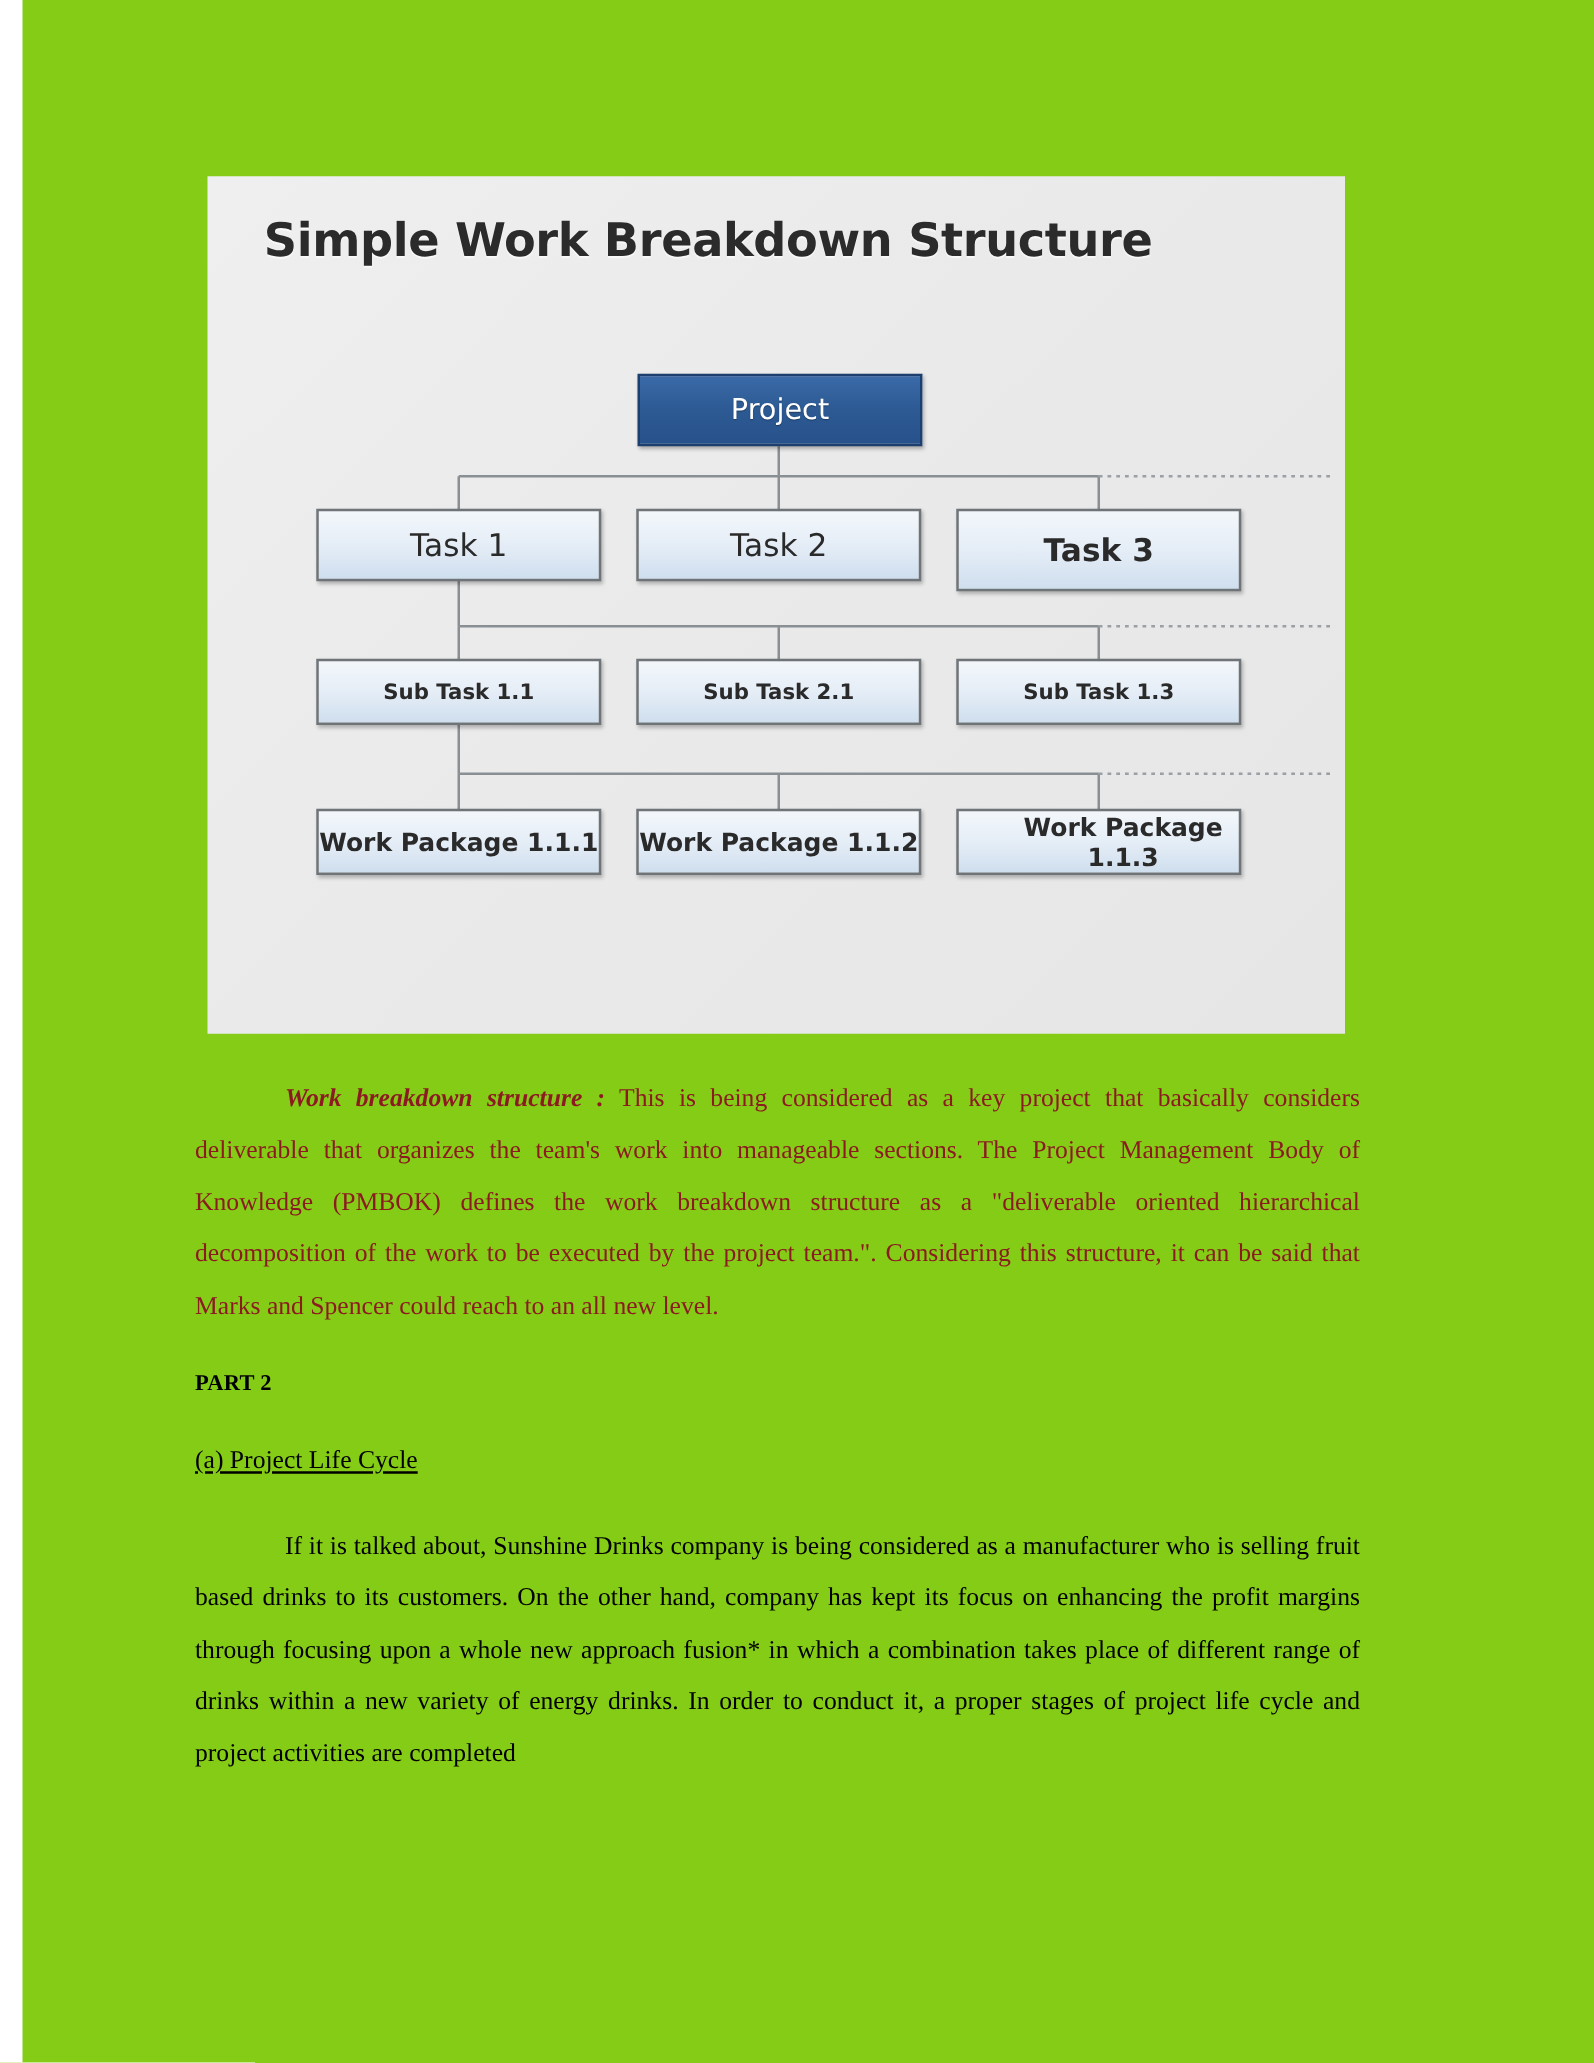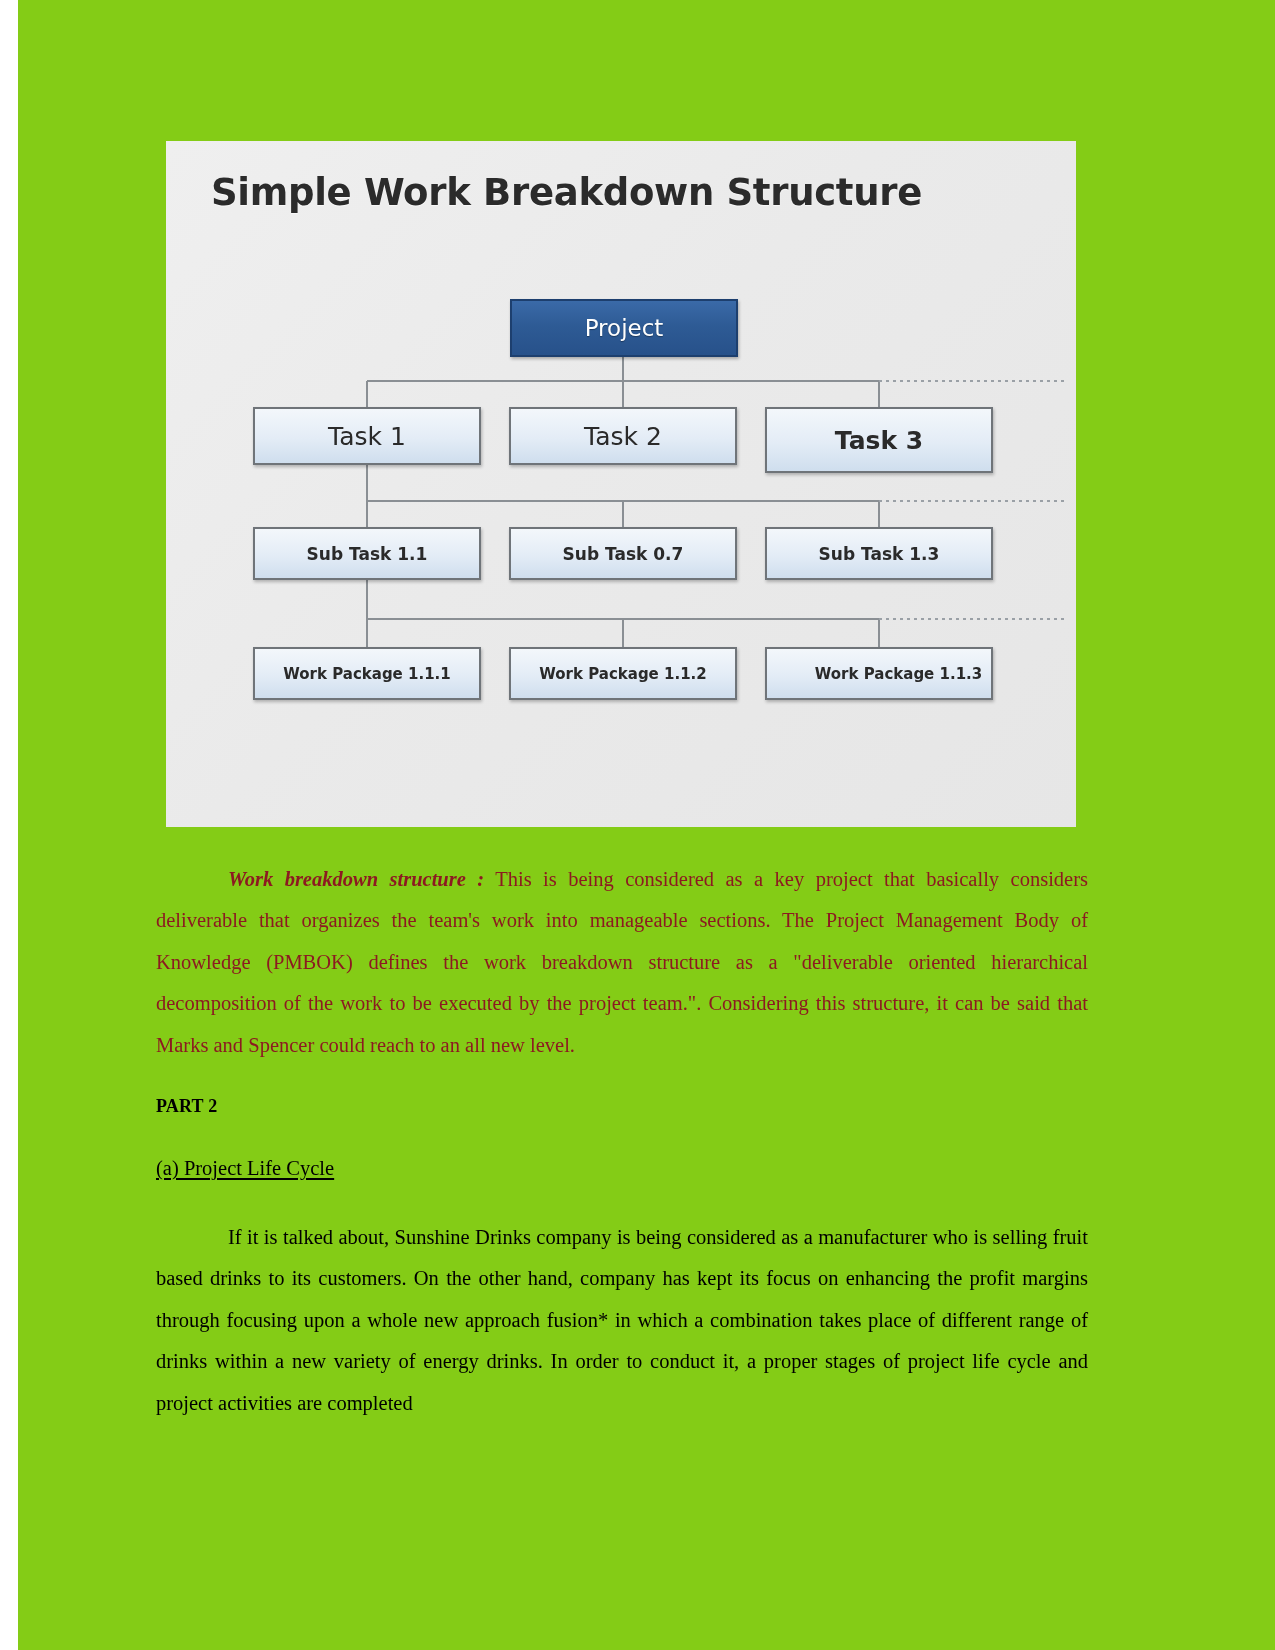--- a/index.html
+++ b/index.html
@@ -76,21 +76,21 @@
   }
 
   .node-box {
     background: linear-gradient(180deg, #f3f7fb 0%, #e3ecf6 55%, #cfdeee 100%);
     border: 2px solid #6f7479;
     box-shadow: 1px 2px 3px rgba(0,0,0,0.25);
   }
 
   .node-task   { font-size: 25px; }
   .node-sub    { font-size: 17px; font-weight: 600; }
-  .node-wp     { font-size: 15px; font-weight: 600; }
+  .node-wp     { font-size: 20px; font-weight: 600; }
 
   
   .para {
     position: absolute;
     box-sizing: border-box;
     text-align: justify;
     text-justify: inter-word;
     font-size: 20.5px;
     line-height: 41.5px;
   }
@@ -177,21 +177,21 @@
       </g>
     </svg>
 
     <div class="node node-project" style="left:344px; top:158px; width:228px; height:58px;">Project</div>
 
     <div class="node node-box node-task" style="left:87px; top:266px; width:228px; height:58px;">Task 1</div>
     <div class="node node-box node-task" style="left:343px; top:266px; width:228px; height:58px;">Task 2</div>
     <div class="node node-box node-task" style="left:599px; top:266px; width:228px; height:66px;font-weight:bold;">Task 3</div>
 
     <div class="node node-box node-sub" style="left:87px; top:386px; width:228px; height:53px;">Sub Task 1.1</div>
-    <div class="node node-box node-sub" style="left:343px; top:386px; width:228px; height:53px;">Sub Task 0.7</div>
+    <div class="node node-box node-sub" style="left:343px; top:386px; width:228px; height:53px;">Sub Task 2.1</div>
     <div class="node node-box node-sub" style="left:599px; top:386px; width:228px; height:53px;">Sub Task 1.3</div>
 
     <div class="node node-box node-wp" style="left:87px; top:506px; width:228px; height:53px;">Work Package 1.1.1</div>
     <div class="node node-box node-wp" style="left:343px; top:506px; width:228px; height:53px;">Work Package 1.1.2</div>
     <div class="node node-box node-wp" style="left:599px; top:506px; width:228px; height:53px;padding-left:39px;">Work Package 1.1.3</div>
 
   </div>
 
   <p class="para para-red"><span class="lead">Work breakdown structure :</span><span> This is being considered as a key project that basically considers deliverable that organizes the team's work into manageable sections. The Project Management Body of Knowledge (PMBOK) defines the work breakdown structure as a "deliverable oriented hierarchical decomposition of the work to be executed by the project team.". Considering this structure, it can be said that Marks and Spencer could reach to an all new level.</span></p>
 

